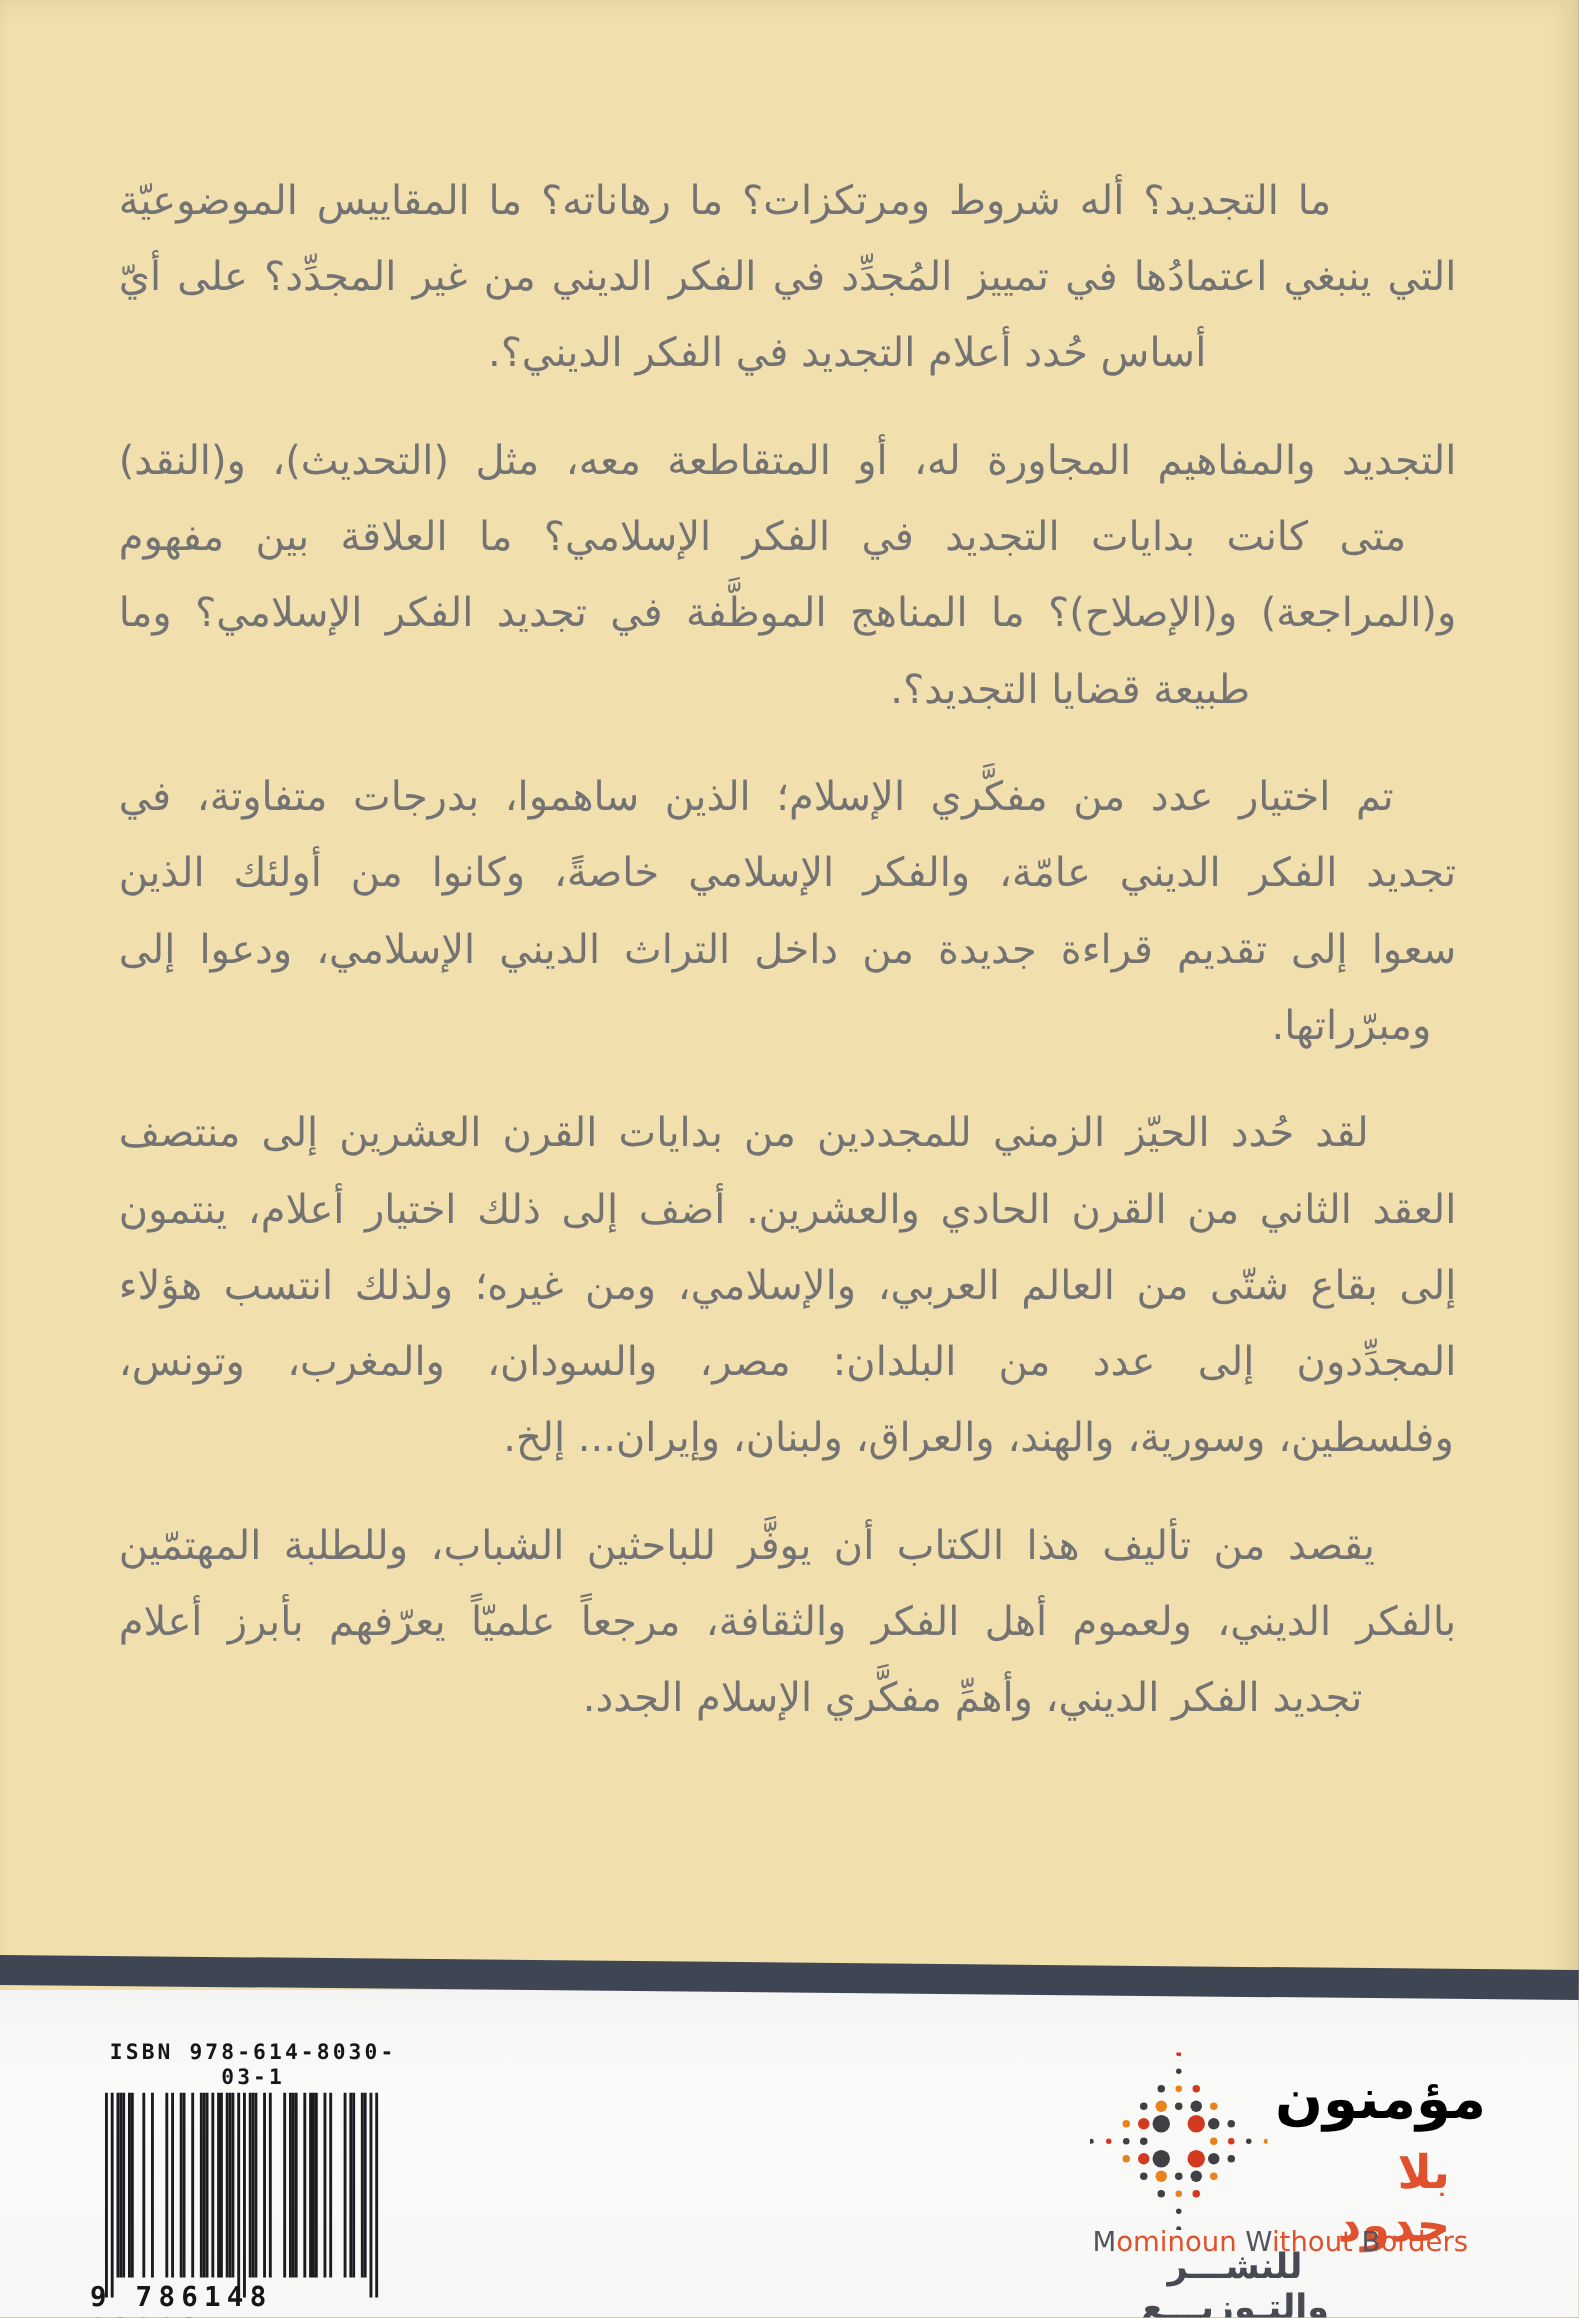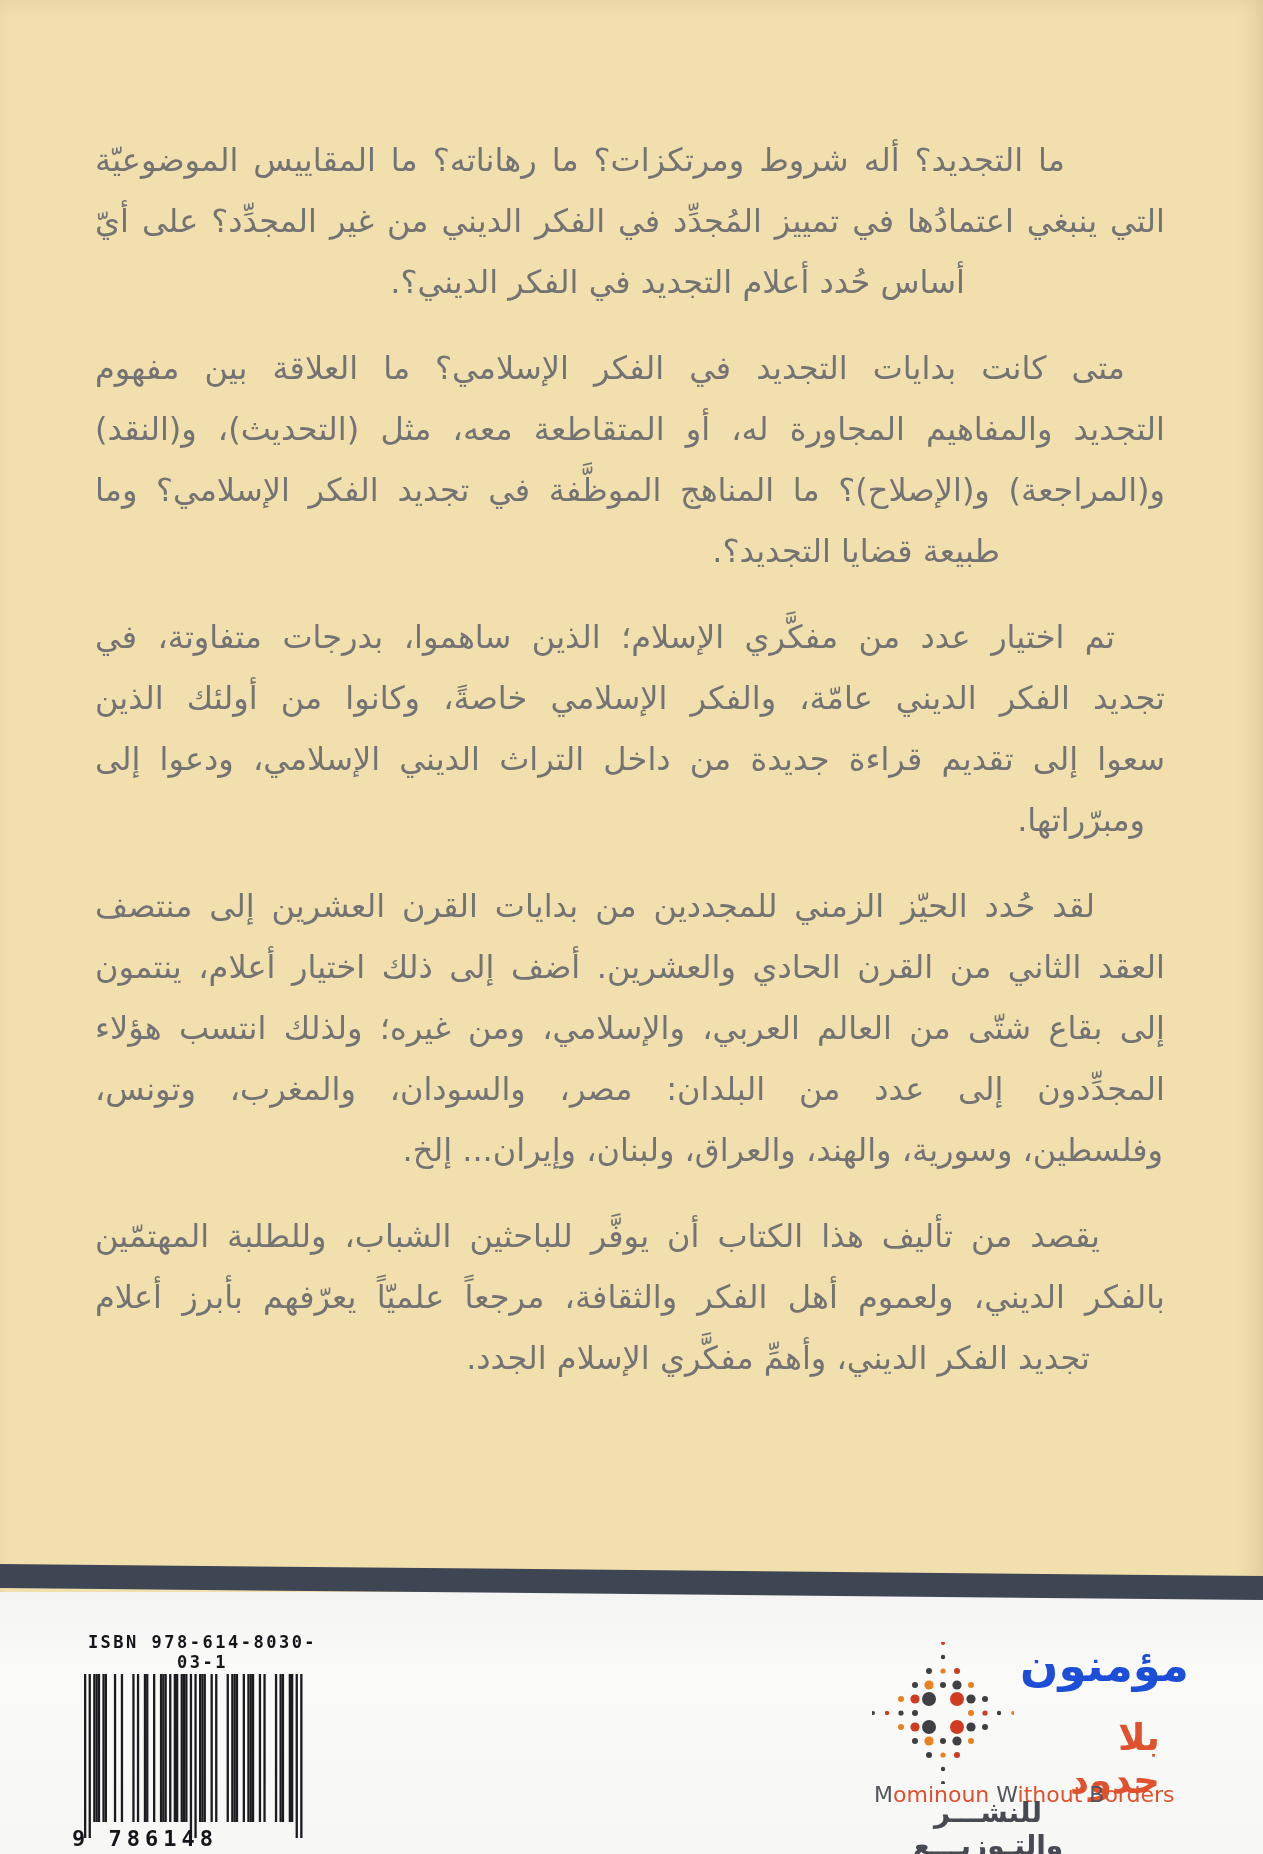--- a/index.html
+++ b/index.html
@@ -44,22 +44,22 @@
   .barcode svg{display:block; margin:2px 0 0 22px;}
   .barcode .digits{
     font-family:"DejaVu Sans Mono","Liberation Mono",monospace;
     font-size:22px; font-weight:bold; letter-spacing:5px;
     margin:-16px 0 0 12px; background:transparent;
   }
   
   .logo{position:absolute; left:872px; top:1636px; width:310px; height:210px; z-index:4;}
   .logo-dots{position:absolute; left:0; top:6px;}
   .logo-ar-top{
-    position:absolute; left:148px; top:3px; width:140px; text-align:center;
-    font-size:45px; font-weight:bold; color:#1d4ed8; letter-spacing:0px;
+    position:absolute; left:148px; top:16px; width:140px; text-align:center;
+    font-size:45px; font-weight:bold; color:#000000; letter-spacing:0px;
   }
   .logo-ar-sub{
     position:absolute; left:148px; top:80px; width:140px; text-align:right;
     font-size:37px; font-weight:bold; color:#e0512d;
   }
   .logo-en{
     position:absolute; left:2px; top:146px; width:300px; text-align:left;
     font-size:22px; color:#e0512d; white-space:nowrap;
   }
   .logo-en .initial{color:#53555c;}
@@ -74,22 +74,22 @@
 <div class="page">
 
   <div class="text-block">
 
   <div class="para">
         <div class="line" style="padding-right: 100px;">ما التجديد؟ أله شروط ومرتكزات؟ ما رهاناته؟ ما المقاييس الموضوعيّة</div>
         <div class="line">التي ينبغي اعتمادُها في تمييز المُجدِّد في الفكر الديني من غير المجدِّد؟ على أيّ</div>
         <div class="line last" style="padding-right: 200px;">أساس حُدد أعلام التجديد في الفكر الديني؟.</div>
       </div>
       <div class="para">
+        <div class="line">التجديد والمفاهيم المجاورة له، أو المتقاطعة معه، مثل (التحديث)، و(النقد)</div>
         <div class="line" style="padding-right: 40px;">متى كانت بدايات التجديد في الفكر الإسلامي؟ ما العلاقة بين مفهوم</div>
-        <div class="line">التجديد والمفاهيم المجاورة له، أو المتقاطعة معه، مثل (التحديث)، و(النقد)</div>
         <div class="line">و(المراجعة) و(الإصلاح)؟ ما المناهج الموظَّفة في تجديد الفكر الإسلامي؟ وما</div>
         <div class="line last" style="padding-right: 165px;">طبيعة قضايا التجديد؟.</div>
       </div>
       <div class="para">
         <div class="line" style="padding-right: 50px;">تم اختيار عدد من مفكَّري الإسلام؛ الذين ساهموا، بدرجات متفاوتة، في</div>
         <div class="line">تجديد الفكر الديني عامّة، والفكر الإسلامي خاصةً، وكانوا من أولئك الذين</div>
         <div class="line">سعوا إلى تقديم قراءة جديدة من داخل التراث الديني الإسلامي، ودعوا إلى</div>
         <div class="line last" style="padding-right: 20px; text-align: right;">ومبرّراتها.</div>
       </div>
       <div class="para">

